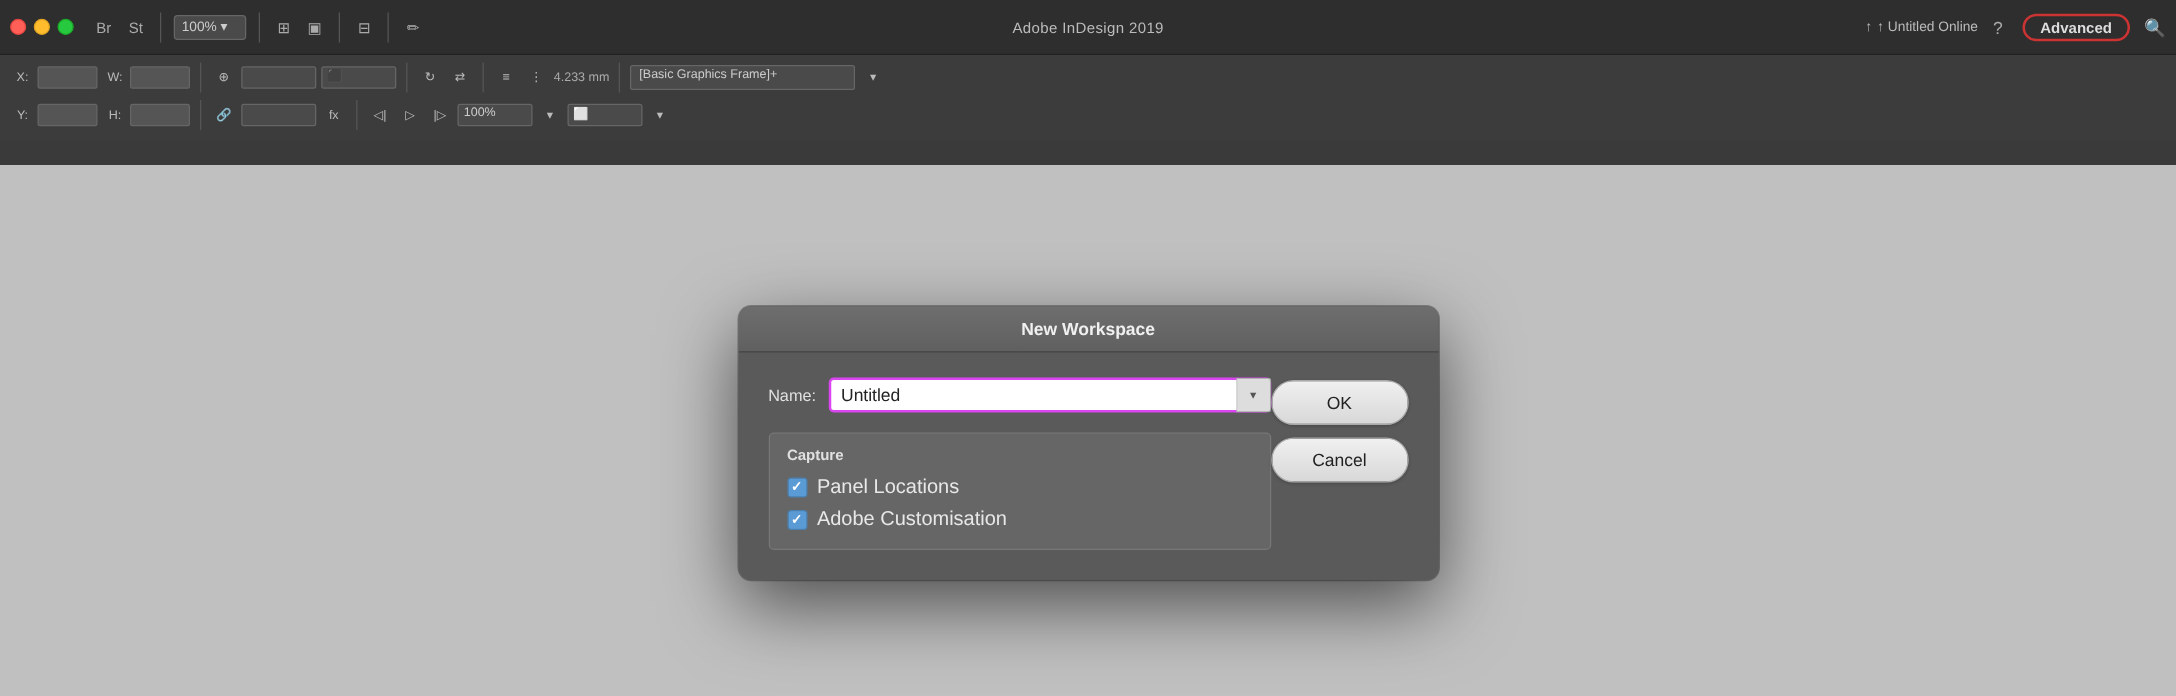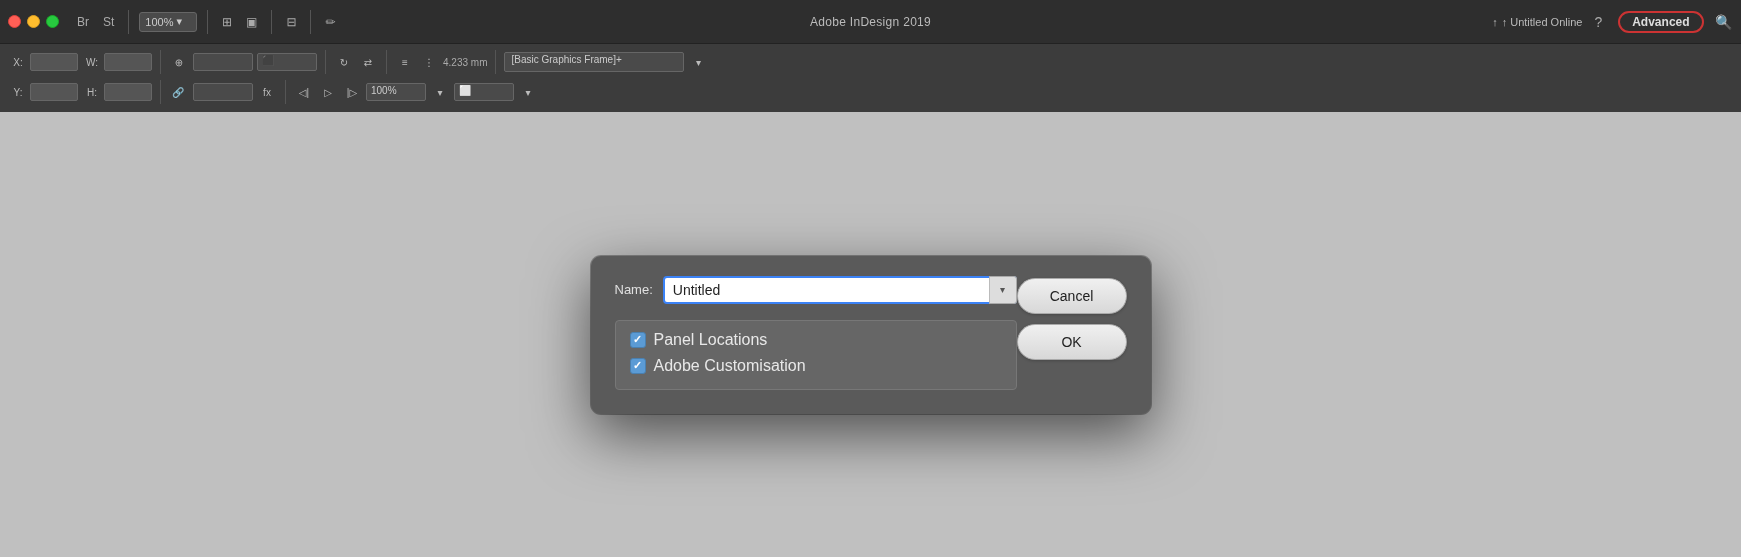--- a/index.html
+++ b/index.html
@@ -9,21 +9,21 @@
       height: 557px;
       background: #c8c8c8;
       font-family: -apple-system, BlinkMacSystemFont, 'Helvetica Neue', Arial, sans-serif;
       overflow: hidden;
       position: relative;
     }
 
     
     .toolbar {
       width: 100%;
-      height: 112px;
+      height: 132px;
       background: #3a3a3a;
       display: flex;
       flex-direction: column;
       position: relative;
     }
 
     .toolbar-top {
       height: 44px;
       background: #2e2e2e;
       display: flex;
@@ -263,21 +263,21 @@
 
     .name-input-wrapper {
       display: flex;
       flex: 1;
       position: relative;
     }
 
     .name-input {
       flex: 1;
       background: #fff;
-      border: 2px solid #3b82f6;
+      border: 2px solid #d946ef;
       border-radius: 4px;
       color: #222;
       font-size: 14px;
       padding: 4px 30px 4px 8px;
       outline: none;
       font-family: inherit;
     }
 
     .name-dropdown-btn {
       position: absolute;
@@ -454,54 +454,58 @@
       <div class="tb-wide-dropdown">⬜</div>
       <div class="tb-small-icon">▾</div>
     </div>
   </div>
 </div>
 
 <div class="main-content">
   <div class="dialog-overlay">
     <div class="dialog">
 
+      <div class="dialog-titlebar">
+        <span class="dialog-title">New Workspace</span>
+      </div>
 
       <div class="dialog-body">
 
         <div class="dialog-left">
 
           <div class="name-row">
             <span class="name-label">Name:</span>
             <div class="name-input-wrapper">
               <input class="name-input" type="text" value="Untitled" style="">
               <div class="name-dropdown-btn">
                 <span>▾</span>
               </div>
             </div>
           </div>
 
           <div class="capture-group">
+            <div class="capture-legend">Capture</div>
 
             <div class="checkbox-row">
               <div class="checkbox-box">
                 <span class="checkbox-check">✓</span>
               </div>
               <span class="checkbox-label">Panel Locations</span>
             </div>
 
             <div class="checkbox-row">
               <div class="checkbox-box">
                 <span class="checkbox-check">✓</span>
               </div>
               <span class="checkbox-label">Adobe Customisation</span>
             </div>
           </div>
         </div>
 
         <div class="dialog-right">
+          <button class="dialog-btn ok">OK</button>
           <button class="dialog-btn cancel">Cancel</button>
-          <button class="dialog-btn ok">OK</button>
         </div>
       </div>
 
     </div>
   </div>
 </div>
 
 </body></html>

